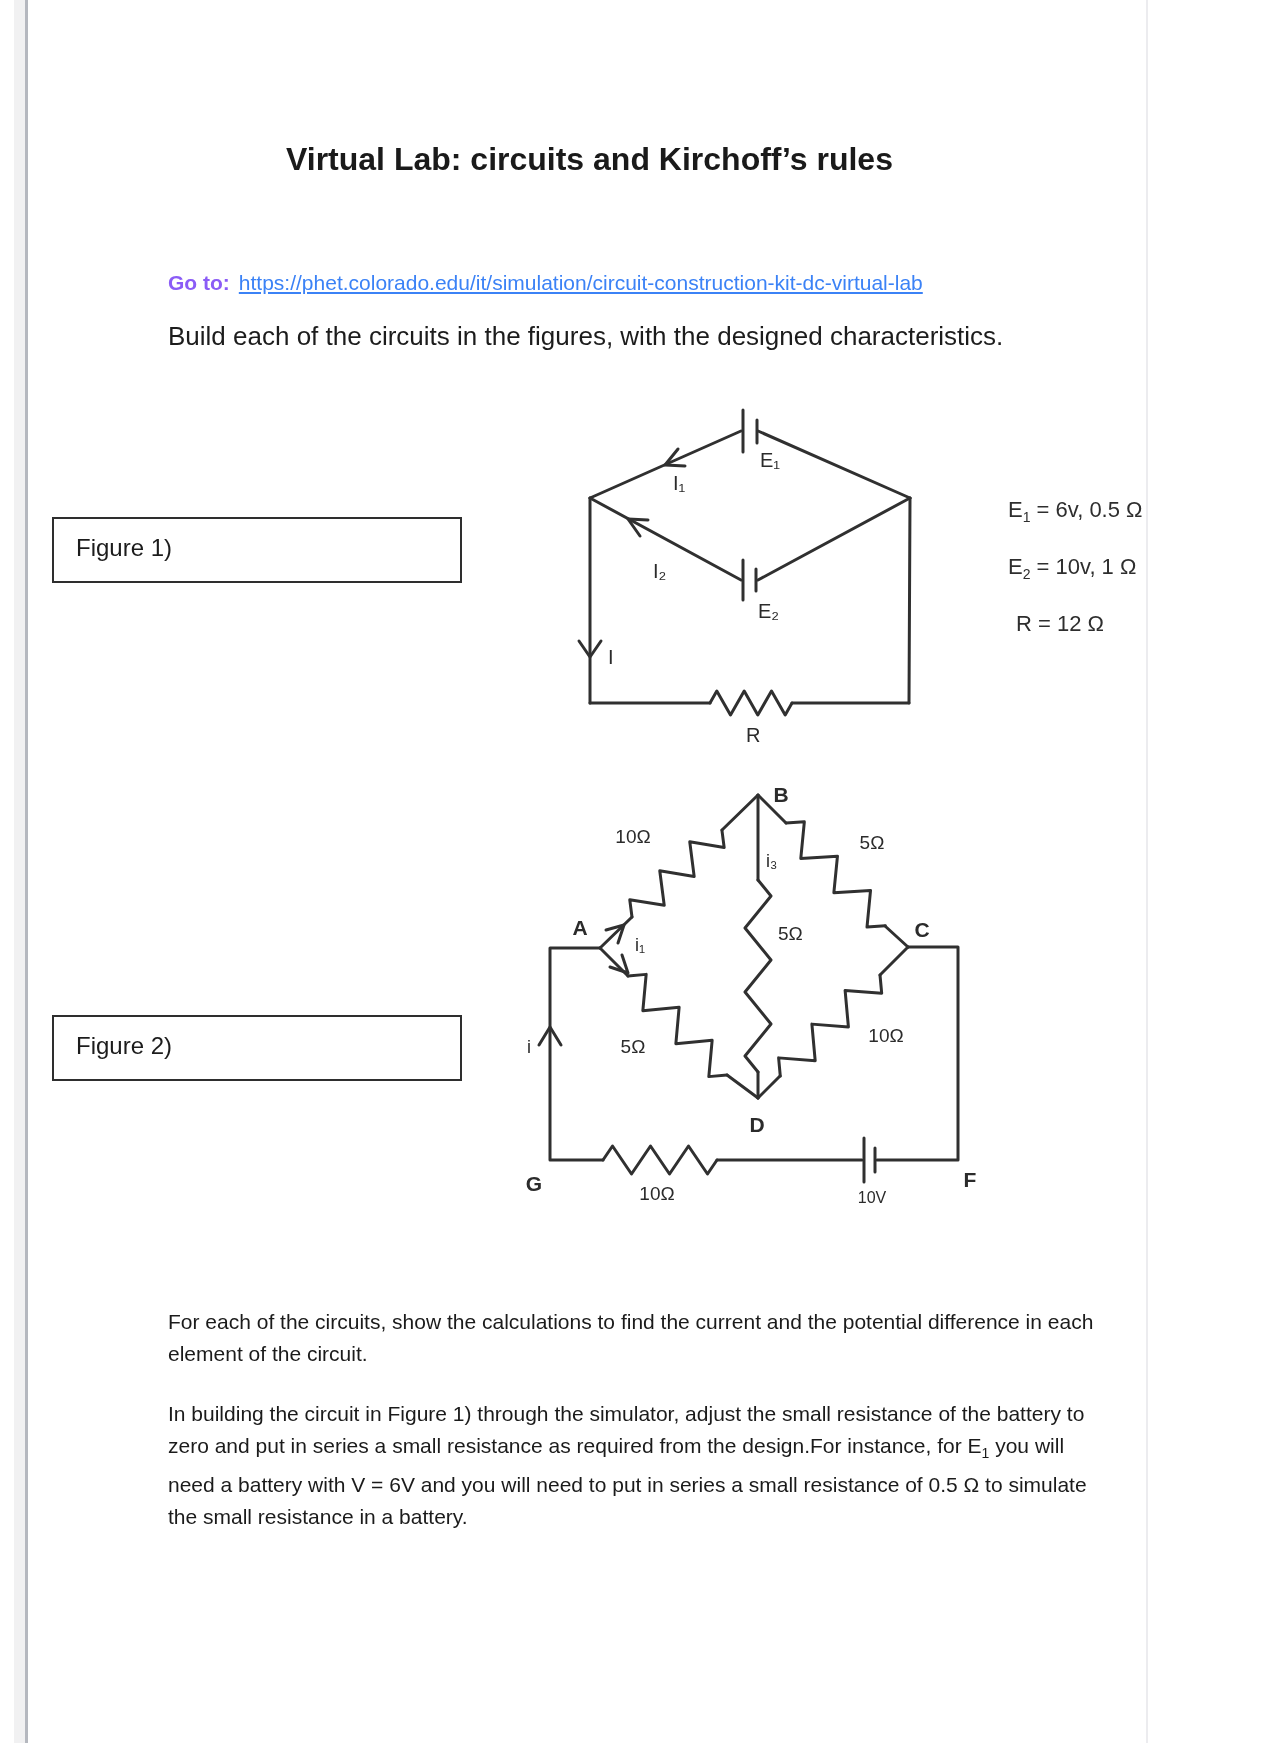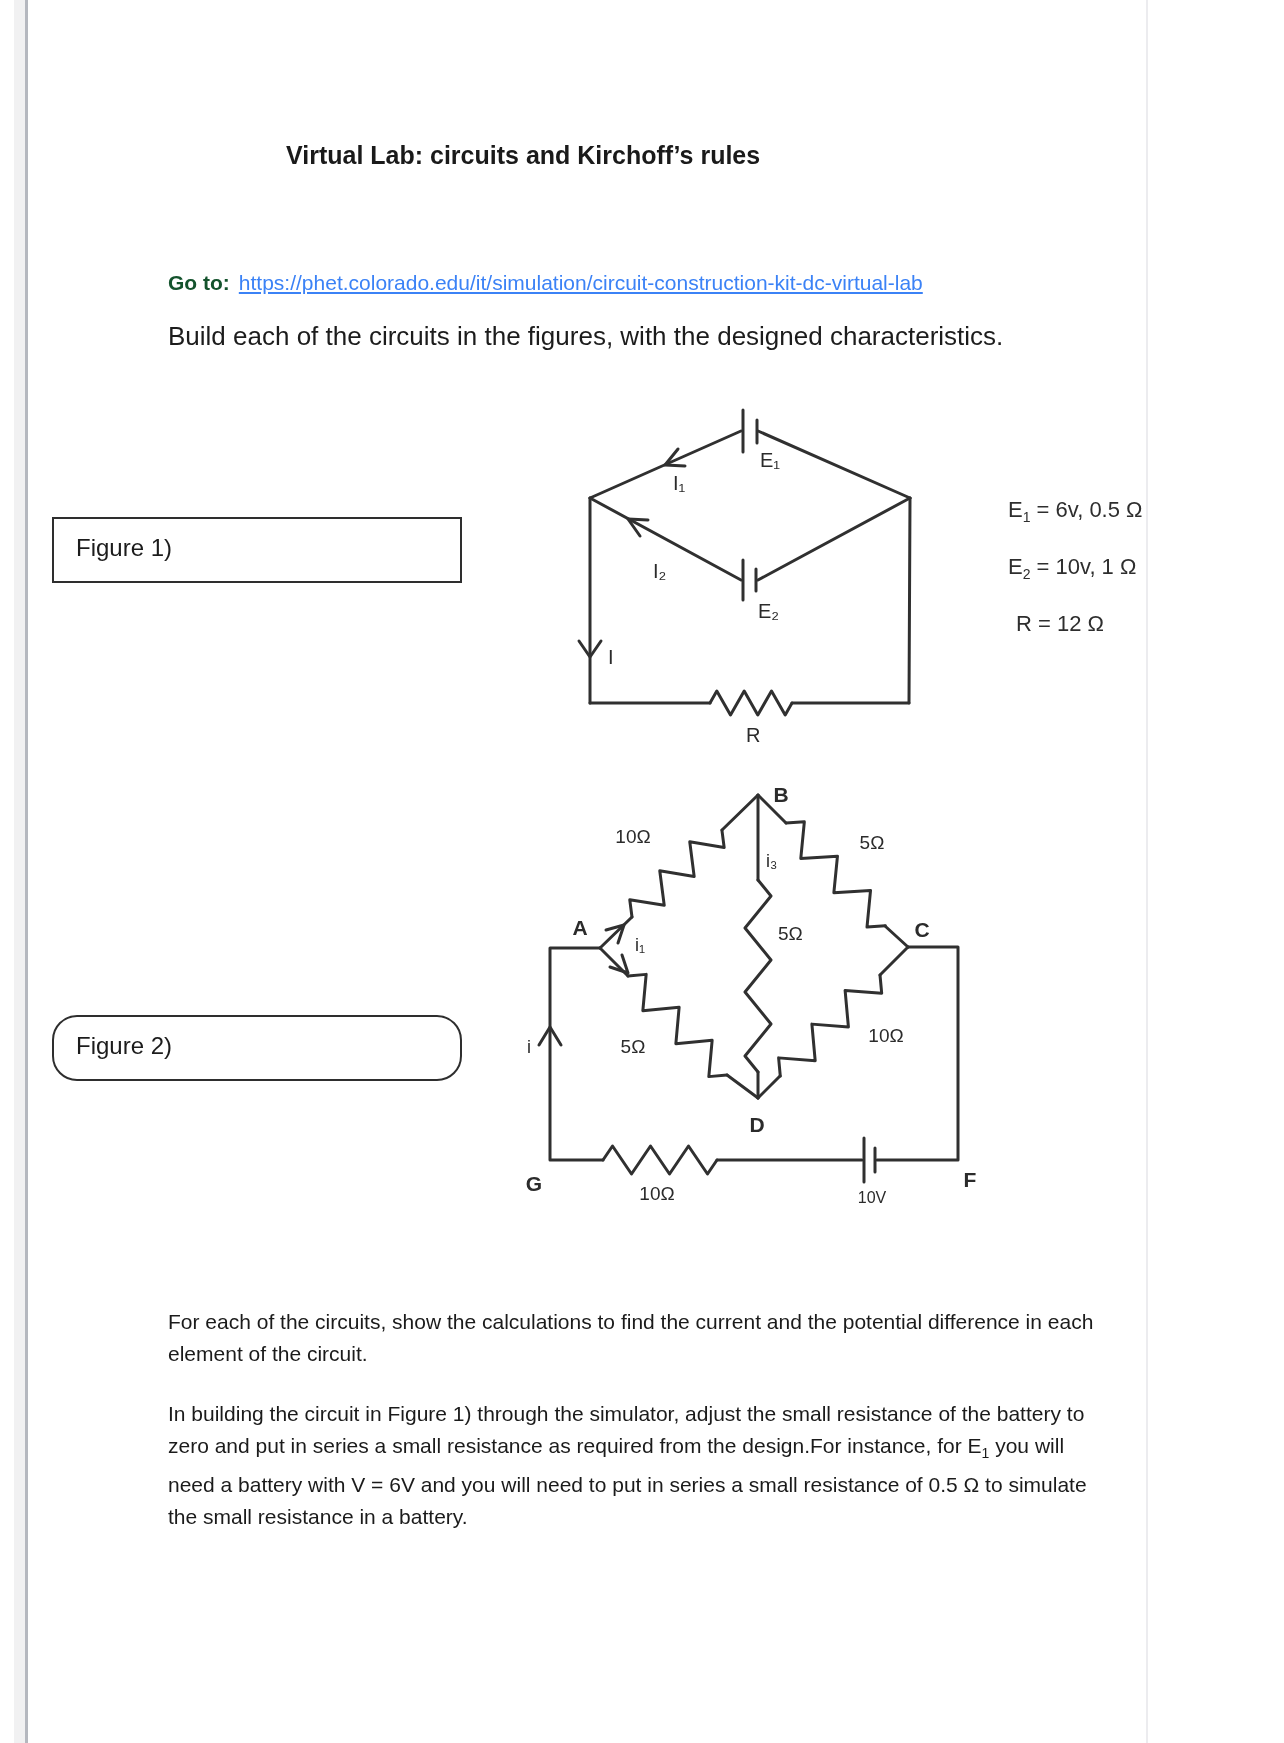--- a/index.html
+++ b/index.html
@@ -7,33 +7,33 @@
     width:1284px; height:1743px; background:#ffffff; position:relative;
     font-family:"Liberation Sans","DejaVu Sans",sans-serif; color:#1c1c1c;
     overflow:hidden;
   }
   .edge-light { position:absolute; left:14px; top:0; width:11px; height:1743px; background:#f1f1f2; }
   .edge-dark  { position:absolute; left:25px; top:0; width:3px;  height:1743px; background:#b5b8bf; }
   .edge-right { position:absolute; left:1146px; top:0; width:2px; height:1743px; background:#ececef; }
 
   .title {
     position:absolute; left:286px; top:141px; margin:0;
-    font-size:25px; font-weight:bold; color:#1a1a1a;
+    font-size:32px; font-weight:bold; color:#1a1a1a;
   }
   .goto { position:absolute; left:168px; top:271px; margin:0; font-size:21px; }
-  .goto-label { font-weight:bold; margin-right:9px; color:#14532d; }
+  .goto-label { font-weight:bold; margin-right:9px; color:#8b5cf6; }
   a.link { color:#3b82f6; text-decoration:underline; cursor:pointer; }
   .build { position:absolute; left:168px; top:321px; margin:0; font-size:26px; }
 
   .figbox {
     position:absolute; left:52px; width:406px; height:62px;
     border:2.5px solid #2e2e2e; background:#ffffff;
   }
   .figbox1 { top:517px; }
-  .figbox2 { top:1015px;border-radius:25px; }
+  .figbox2 { top:1015px; }
   .figbox .figlabel { position:absolute; left:22px; top:15px; font-size:24px; color:#1c1c1c; }
 
   .fig1-svg { position:absolute; left:500px; top:360px; width:460px; height:395px; }
   .fig2-svg { position:absolute; left:470px; top:770px; width:545px; height:460px; }
 
   svg path, svg line { stroke:#303030; stroke-width:3; fill:none; stroke-linecap:round; stroke-linejoin:round; }
   svg text { fill:#2b2b2b; font-family:"Liberation Sans","DejaVu Sans",sans-serif; }
   text.node   { font-size:21px; font-weight:bold; }
   text.rlabel { font-size:19px; }
   text.clabel { font-size:18px; }

